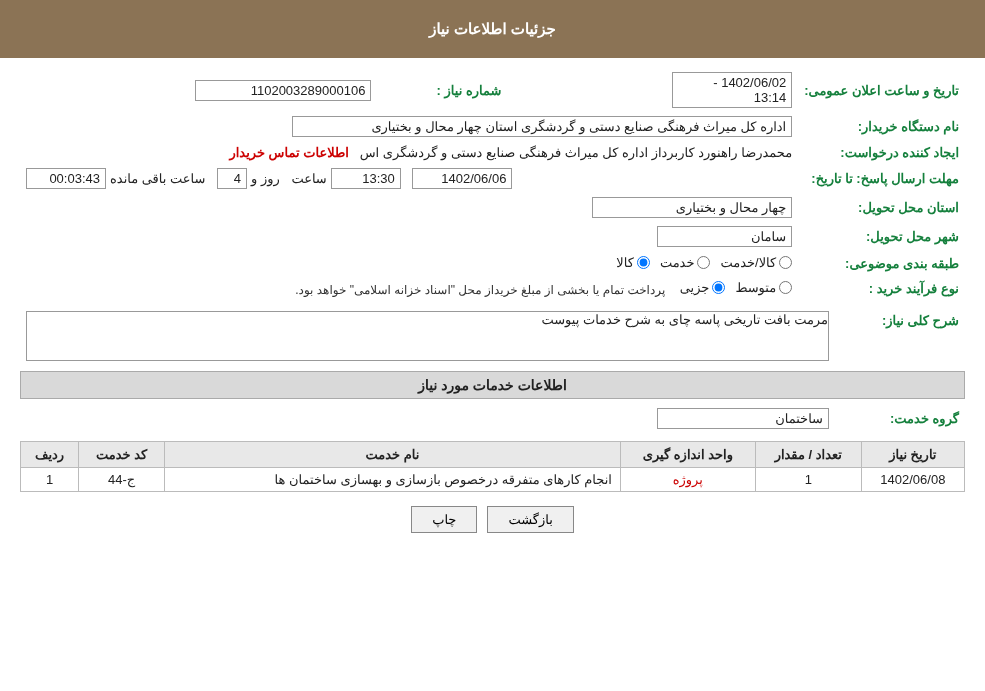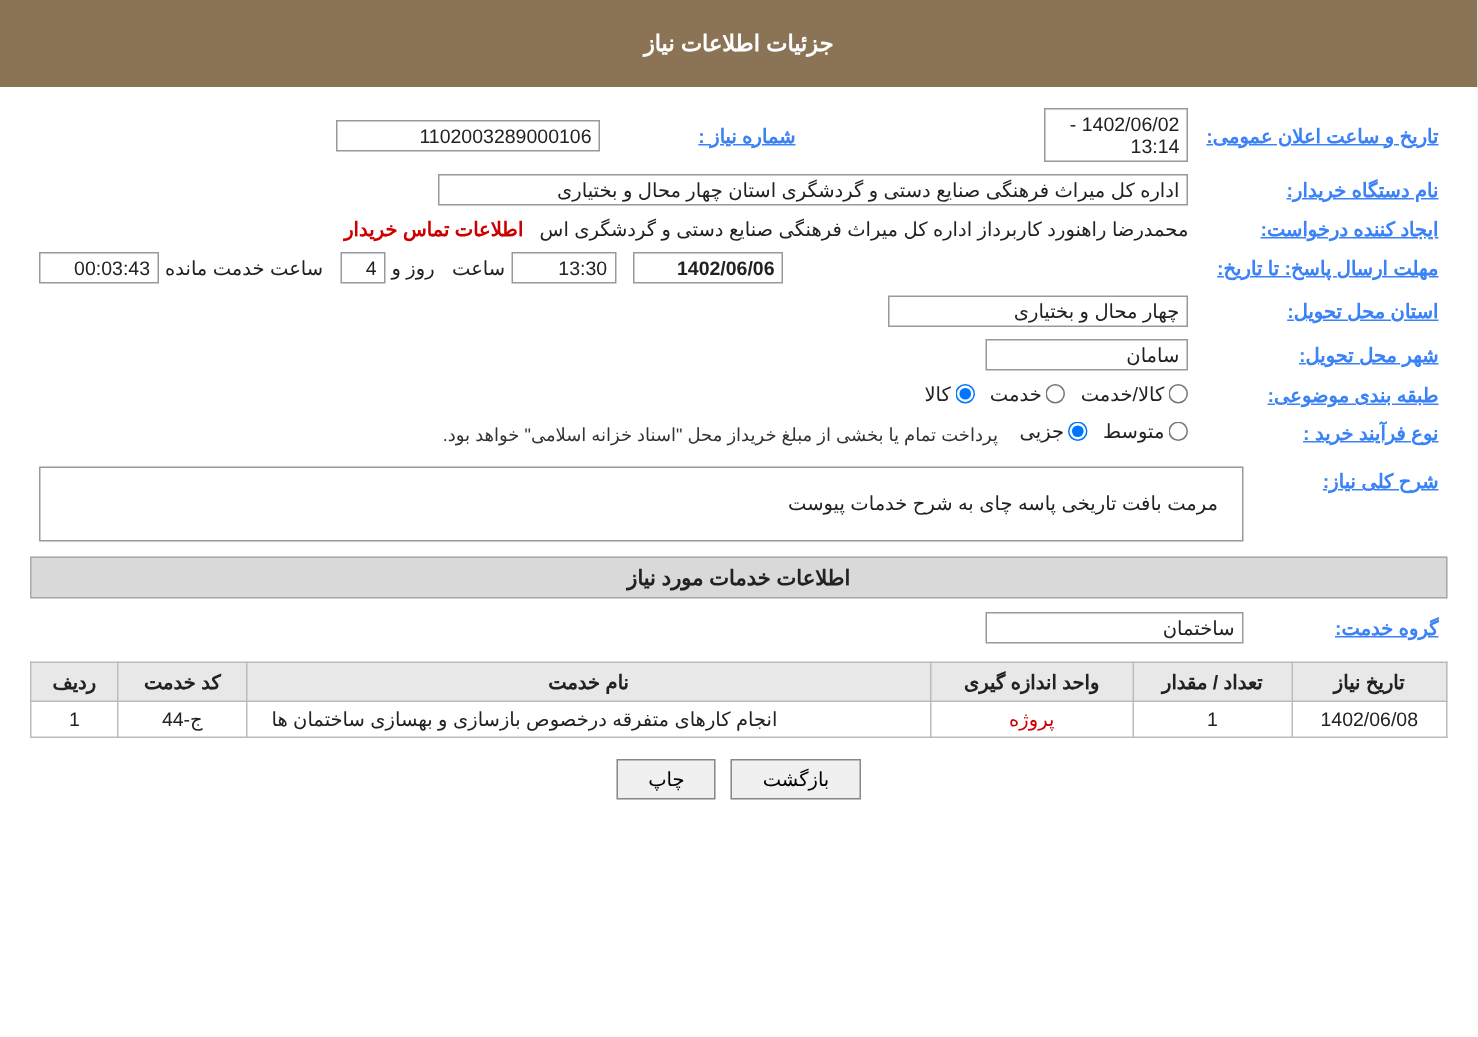--- a/index.html
+++ b/index.html
@@ -33,40 +33,39 @@
       margin-bottom: 6px;
     }
     .info-table td {
       padding: 4px 6px;
       vertical-align: middle;
     }
     .label-cell {
       text-align: right;
       font-weight: bold;
       white-space: nowrap;
-      color: #3b82f6;
+      color: #15803d;
       width: 130px;
-      text-decoration: underline;
     }
     .value-cell {
       text-align: right;
     }
     .input-box {
       border: 1px solid #999;
       background: #fff;
       padding: 2px 5px;
       min-height: 20px;
       display: inline-block;
       text-align: right;
     }
     .input-box-medium {
       width: 176px;
     }
     .input-box-small {
-      width: 96px;
+      width: 120px;
     }
     .contact-link {
       color: #c00;
       text-decoration: none;
       font-weight: bold;
     }
     .time-row {
       display: flex;
       align-items: center;
       gap: 4px;
@@ -104,21 +103,21 @@
       padding: 5px 8px;
       text-align: center;
       font-weight: bold;
     }
     .services-table td {
       border: 1px solid #bbb;
       padding: 4px 8px;
       text-align: center;
     }
     .services-table td.name-cell {
-      text-align: left;
+      text-align: right;
       padding-left: 16px;
     }
     .description-area {
       display: flex;
       align-items: flex-start;
       margin-top: 4px;
       gap: 8px;
     }
     .desc-label {
       font-weight: bold;
@@ -133,21 +132,21 @@
       flex: 1;
       min-height: 60px;
       padding: 3px;
       resize: none;
     }
     .general-desc-box {
       border: 1px solid #999;
       background: #fff;
       min-height: 50px;
       width: 100%;
-      padding: 16px;
+      padding: 0;
       text-align: right;
     }
     .button-row {
       display: flex;
       justify-content: center;
       gap: 10px;
       margin: 14px 0;
     }
     .btn {
       padding: 5px 20px;
@@ -207,29 +206,29 @@
           &nbsp;
           <a href="#" class="contact-link">اطلاعات تماس خریدار</a>
         </td>
       </tr>
 
       <tr>
         <td class="label-cell">مهلت ارسال پاسخ: تا تاریخ:</td>
         <td colspan="4" class="value-cell">
           <span class="time-row">
             <span class="input-box" style="width:80px;">00:03:43</span>
-            <span>ساعت خدمت مانده</span>
+            <span>ساعت باقی مانده</span>
             &nbsp;
             <span class="input-box" style="width:30px;">4</span>
             <span>روز و</span>
             &nbsp;
             <span>ساعت</span>
             <span class="input-box" style="width:70px;">13:30</span>
             &nbsp;
-            <span class="input-box" style="width:100px;font-weight:bold;">1402/06/06</span>
+            <span class="input-box" style="width:100px;">1402/06/06</span>
           </span>
         </td>
       </tr>
 
       <tr>
         <td class="label-cell">استان محل تحویل:</td>
         <td colspan="4" class="value-cell">
           <span class="input-box" style="width:200px;">چهار محال و بختیاری</span>
         </td>
       </tr>

